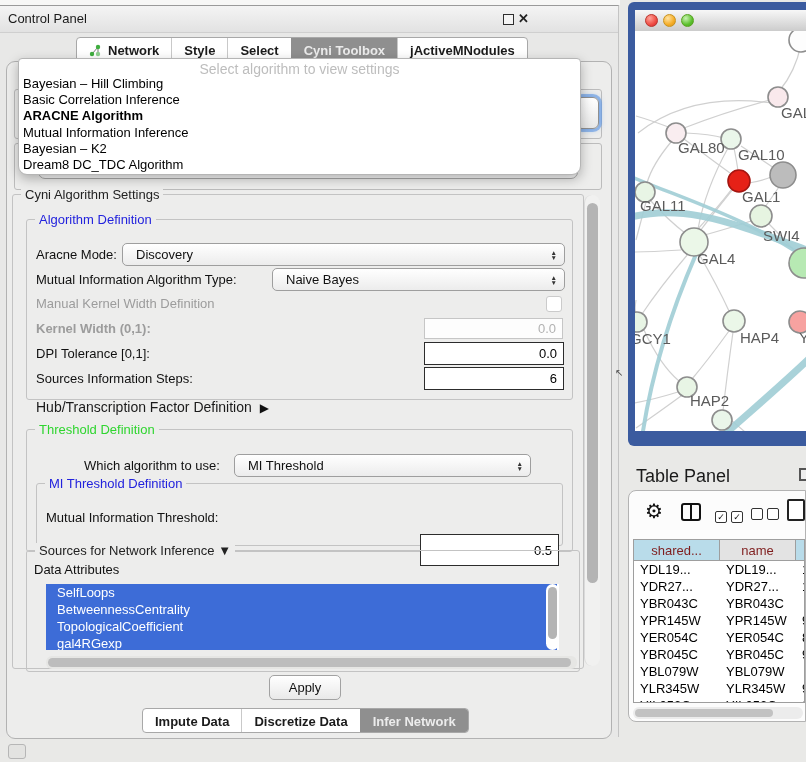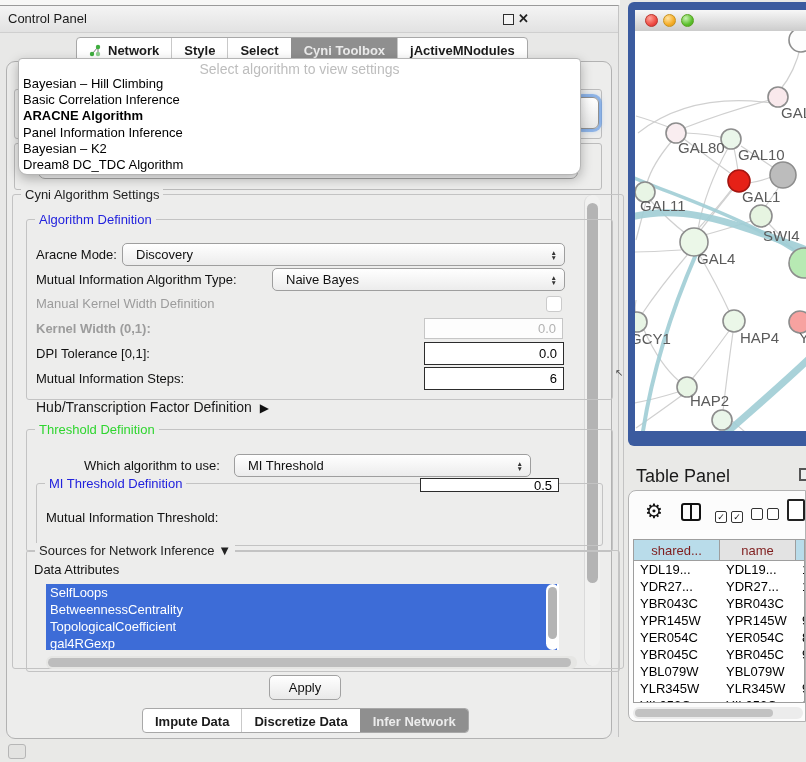--- a/index.html
+++ b/index.html
@@ -31,21 +31,21 @@
       box-shadow:0 0 0 3px rgba(96,152,227,.6),0 0 6px rgba(96,152,227,.8);}
   .ghost-combo{position:absolute;left:38px;top:143px;width:540px;height:30px;border:1px solid #a9a9a9;
       border-radius:7px;background:#f7f7f7;font-size:13px;line-height:30px;color:#a3a3a3;padding-left:13px;box-sizing:border-box;}
   
   .dropdown{position:absolute;left:18px;top:52px;width:561px;height:115px;background:#ffffff;
       border:1px solid #b5b5b5;border-radius:4px 4px 9px 9px;box-shadow:0 4px 12px rgba(0,0,0,.28);z-index:9;}
   .dd-header{text-align:center;font-size:14px;color:#bdbdbd;padding-top:2px;height:15px;}
   .dd-item{font-size:13px;color:#000;padding-left:4px;line-height:16.2px;white-space:nowrap;}
   .dd-item.bold{font-weight:bold;}
   
-  .group{position:absolute;border:1px solid #c3c3c3;border-radius:3px;padding-left:40px;}
+  .group{position:absolute;border:1px solid #c3c3c3;border-radius:3px;}
   .group-title{position:absolute;top:-8px;left:8px;background:#ededec;padding:0 4px;font-size:13px;white-space:nowrap;}
   .t-black{color:#222;}
   .t-blue{color:#2222dd;}
   .t-green{color:#2fd52f;}
   
   .lbl{position:absolute;font-size:13px;font-weight:normal;color:#111;white-space:nowrap;}
   .lbl-gray{color:#9c9c9c;}
   .combo{position:absolute;display:flex;align-items:center;border:1px solid #9e9e9e;border-radius:5px;
       background:linear-gradient(#ffffff,#ececec);font-size:13px;color:#111;padding-left:13px;box-sizing:border-box;}
   .combo .arrows{margin-left:auto;margin-right:7px;display:flex;flex-direction:column;line-height:5px;
@@ -55,21 +55,21 @@
   .field.enabled{border:1px solid #2c2c2c;}
   .field.disabled{border:1px solid #c6c6c6;background:#fdfdfd;color:#b2b2b2;}
   .checkbox{position:absolute;width:14px;height:14px;border:1px solid #cbcbcb;border-radius:3px;background:#fff;}
   
   .vscroll-track{position:absolute;background:#f1f1f0;border-left:1px solid #dadada;border-radius:8px;}
   .vscroll-thumb{position:absolute;background:#b4b4b4;border-radius:6px;}
   .hscroll-track{position:absolute;background:#e6e6e4;border-radius:6px;}
   .hscroll-thumb{position:absolute;background:#bdbdbd;border-radius:5px;}
   
   .attr-list{position:absolute;background:#fff;overflow:hidden;}
-  .attr-item{height:17px;line-height:17px;font-size:13px;color:#fff;background:#3d6cd7;padding-left:4px;
+  .attr-item{height:17px;line-height:17px;font-size:13px;color:#fff;background:#3d6cd7;padding-left:11px;
       margin-right:2px;white-space:nowrap;}
   
   .btn{position:absolute;display:flex;align-items:center;justify-content:center;font-size:13px;color:#111;
       border:1px solid #a2a2a2;border-radius:5px;background:linear-gradient(#ffffff,#e9e9e9);}
   .hub-row{position:absolute;font-size:14px;color:#1a1a1a;white-space:nowrap;}
   .hub-arrow{font-size:12px;margin-left:8px;color:#111;}
   
   .netwin{position:absolute;left:628px;top:2px;width:178px;height:444px;background:#3b5b9f;border-radius:6px 0 0 6px;}
   .net-titlebar{position:absolute;left:7px;top:8px;right:0;height:21px;
       background:linear-gradient(#f7f7f7,#cccccc);border-bottom:1px solid #8e8e8e;}
@@ -150,21 +150,21 @@
     <div class="ghost-group" style="left:14px;top:83px;width:586px;height:48px;"></div>
     <div class="ghost-combo-focus"></div>
     <div class="ghost-group" style="left:14px;top:137px;width:586px;height:45px;"></div>
     <div class="ghost-combo">gal-filtered sif default node</div>
 
     <div class="dropdown">
       <div class="dd-header">Select algorithm to view settings</div>
       <div class="dd-item">Bayesian – Hill Climbing</div>
       <div class="dd-item">Basic Correlation Inference</div>
       <div class="dd-item bold">ARACNE Algorithm</div>
-      <div class="dd-item">Panel Information Inference</div>
+      <div class="dd-item">Mutual Information Inference</div>
       <div class="dd-item">Bayesian – K2</div>
       <div class="dd-item">Dream8 DC_TDC Algorithm</div>
     </div>
 
     <div class="group" style="left:12px;top:188px;width:570px;height:473px;">
       <span class="group-title t-black">Cyni Algorithm Settings</span>
     </div>
 
     <div class="vscroll-track" style="left:584px;top:189px;width:15px;height:471px;">
       <div class="vscroll-thumb" style="left:2px;top:8px;width:11px;height:380px;"></div>
@@ -188,21 +188,21 @@
           <span>▲</span>
           <span>▼</span>
         </span>
     </div>
     <span class="lbl lbl-gray" style="left:36px;top:290px;">Manual Kernel Width Definition</span>
     <span class="checkbox" style="left:546px;top:290px;"></span>
     <span class="lbl lbl-gray" style="left:36px;top:312px;line-height:21px;font-weight:bold;">Kernel Width (0,1):</span>
     <div class="field disabled" style="left:424px;top:312px;width:139px;height:21px;">0.0</div>
     <span class="lbl" style="left:36px;top:336px;line-height:23px;">DPI Tolerance [0,1]:</span>
     <div class="field enabled" style="left:424px;top:336px;width:140px;height:23px;">0.0</div>
-    <span class="lbl" style="left:36px;top:361px;line-height:23px;">Mutual Information Steps:</span>
+    <span class="lbl" style="left:36px;top:361px;line-height:23px;">Sources Information Steps:</span>
     <div class="field enabled" style="left:424px;top:361px;width:140px;height:23px;">6</div>
 
     <div class="hub-row" style="left:36px;top:393px;">
       <span>Hub/Transcription Factor Definition</span><span class="hub-arrow">▶</span>
     </div>
 
     <div class="group" style="left:26px;top:423px;width:545px;height:121px;">
       <span class="group-title t-green">Threshold Definition</span>
     </div>
     <span class="lbl" style="left:84px;top:448px;line-height:23px;">Which algorithm to use:</span>
@@ -210,21 +210,21 @@
       <span>MI Threshold</span>
       <span class="arrows">
           <span>▲</span>
           <span>▼</span>
         </span>
     </div>
     <div class="group" style="left:36px;top:477px;width:525px;height:61px;">
       <span class="group-title t-blue">MI Threshold Definition</span>
     </div>
     <span class="lbl" style="left:46px;top:500px;line-height:24px;">Mutual Information Threshold:</span>
-    <div class="field enabled" style="left:420px;top:472px;width:139px;height:14px;">0.5</div>
+    <div class="field enabled" style="left:420px;top:528px;width:139px;height:32px;">0.5</div>
 
     <div class="group" style="left:26px;top:544px;width:552px;height:120px;">
       <span class="group-title t-black"><span>Sources for Network Inference</span> <span>▼</span></span>
     </div>
     <span class="lbl" style="left:34px;top:556px;">Data Attributes</span>
     <div class="attr-list" style="left:46px;top:578px;width:513px;height:66px;">
       <div class="attr-item">SelfLoops</div>
       <div class="attr-item">BetweennessCentrality</div>
       <div class="attr-item">TopologicalCoefficient</div>
       <div class="attr-item">gal4RGexp</div>

